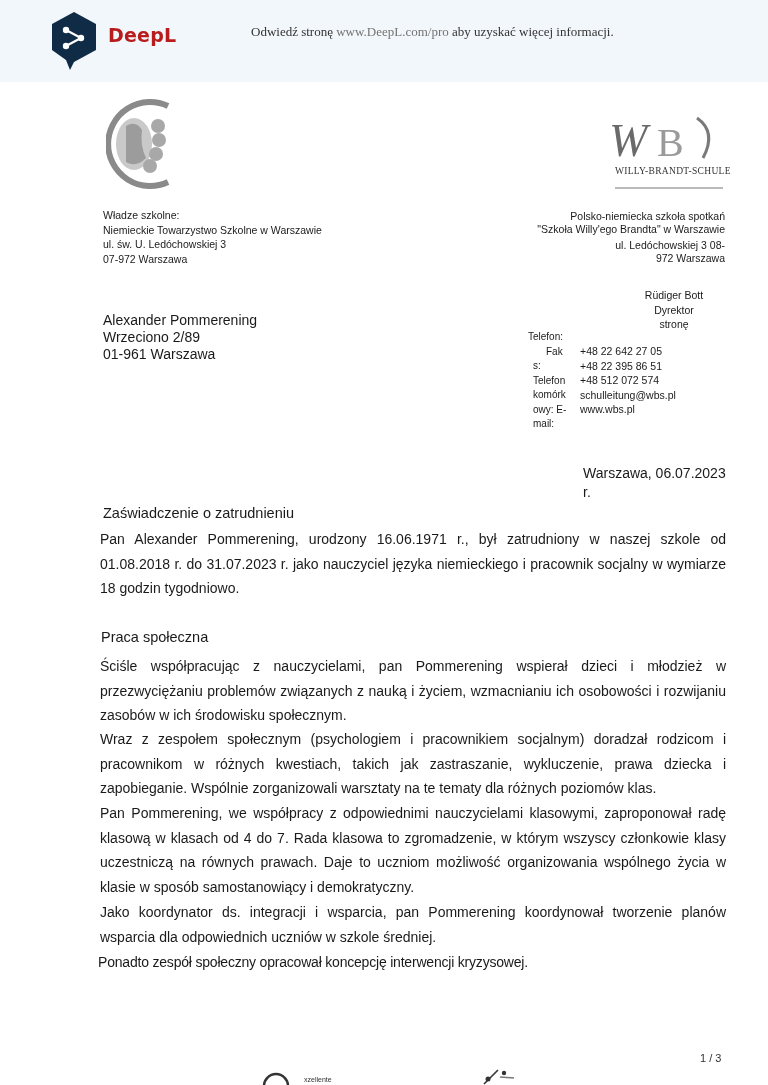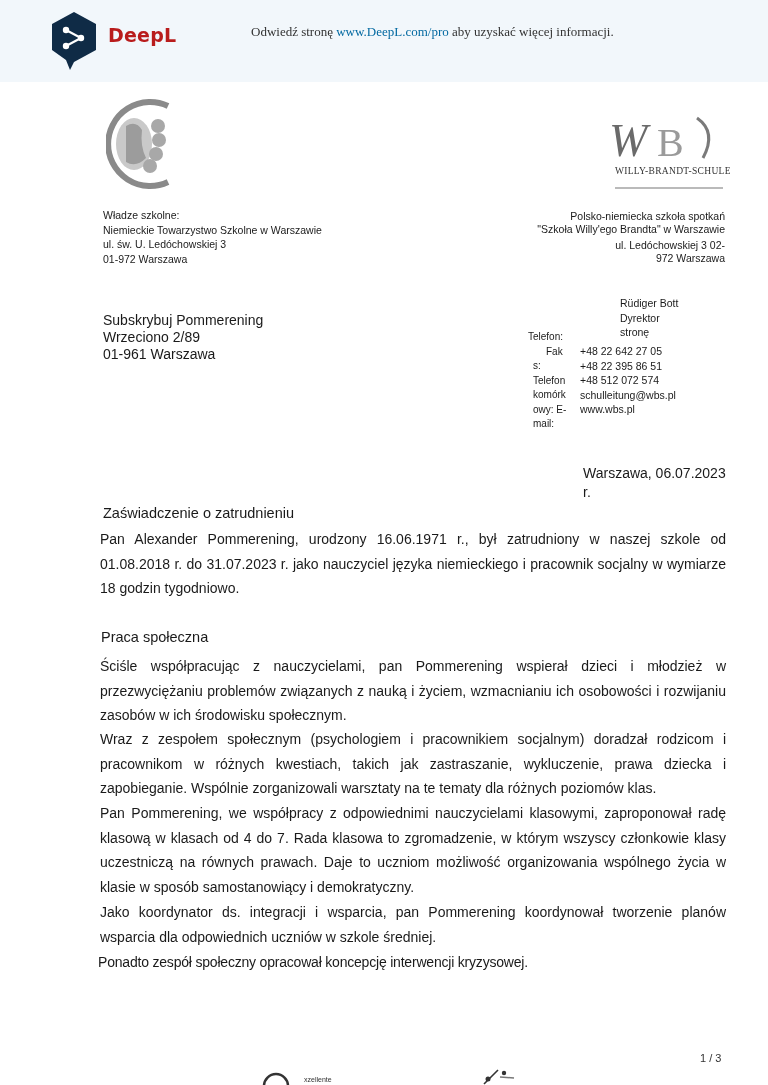--- a/index.html
+++ b/index.html
@@ -13,37 +13,37 @@
     }
     .deepl-logo { position: absolute; left: 48px; top: 10px; width: 52px; height: 62px; }
     .deepl-name {
       position: absolute; left: 108px; top: 24px; font-size: 19px; color: #b91c1c;
       font-family: "DejaVu Sans", sans-serif; font-weight: 600; letter-spacing: 0.2px;
     }
     .banner-text {
       position: absolute; left: 251px; top: 23px; font-family: "Liberation Serif", serif;
       font-size: 13px; line-height: 17px; color: #333;
     }
-    .banner-text .link { color: #0369a1; }
+    .banner-text .link { color: #737373; }
 
     .abs { position: absolute; }
     .right { text-align: right; }
 
     .logo-left { left: 106px; top: 96px; width: 74px; height: 96px; }
     .logo-wbs { left: 605px; top: 112px; width: 125px; height: 80px; }
 
     .authority { left: 103px; top: 208px; }
     .authority div { font-size: 10.5px; line-height: 14.5px; }
 
     .school-addr { left: 500px; top: 210px; width: 225px; }
     .school-addr div { font-size: 10.5px; line-height: 13px; }
 
     .recipient { left: 103px; top: 312px; font-size: 14px; line-height: 17px; }
 
-    .director { left: 620px; top: 296px; width: 108px; font-size: 10.5px; line-height: 14.5px; }
+    .director { left: 620px; top: 288px; width: 108px; font-size: 10.5px; line-height: 14.5px; text-align: center; }
     .contact-labels { left: 528px; top: 330px; width: 45px; font-size: 10px; line-height: 14.5px; }
     .contact-values { left: 580px; top: 344px; width: 144px; font-size: 10.5px; line-height: 14.5px; text-align: left; }
 
     .date { left: 583px; top: 444px; width: 155px; font-size: 14px; line-height: 19px; margin-top: 20px; }
 
     .doc-title { left: 103px; top: 505px; font-size: 14.5px; }
     .para {
       position: absolute; left: 100px; width: 626px; font-size: 14px; line-height: 24.5px;
       text-align: justify; text-align-last: left;
     }
@@ -87,32 +87,32 @@
   <text x="52" y="44" font-family="Liberation Serif, serif" font-size="40" fill="#9a9a9a">B</text>
   <path d="M92 6 Q112 20 98 46" stroke="#7a7a7a" stroke-width="3" fill="none"></path>
   <text x="10" y="62" font-family="Liberation Serif, serif" font-size="9.5" fill="#333" letter-spacing="0.3">WILLY-BRANDT-SCHULE</text>
   <line x1="10" y1="76" x2="118" y2="76" stroke="#777" stroke-width="1.2"></line>
 </svg>
 
 <div class="abs authority">
   <div>Władze szkolne:</div>
   <div>Niemieckie Towarzystwo Szkolne w Warszawie</div>
   <div>ul. św. U. Ledóchowskiej 3</div>
-  <div>01-972 Warszawa</div>
+  <div>07-972 Warszawa</div>
 </div>
 
 <div class="abs school-addr right">
   <div>Polsko-niemiecka szkoła spotkań</div>
   <div>"Szkoła Willy'ego Brandta" w Warszawie</div>
-  <div style="margin-top:3px">ul. Ledóchowskiej 3 02-</div>
+  <div style="margin-top:3px">ul. Ledóchowskiej 3 08-</div>
   <div>972 Warszawa</div>
 </div>
 
 <div class="abs recipient">
-  <div>Subskrybuj Pommerening</div>
+  <div>Alexander Pommerening</div>
   <div>Wrzeciono 2/89</div>
   <div>01-961 Warszawa</div>
 </div>
 
 <div class="abs director">
   <div>Rüdiger Bott</div>
   <div>Dyrektor</div>
   <div>stronę</div>
 </div>
 

